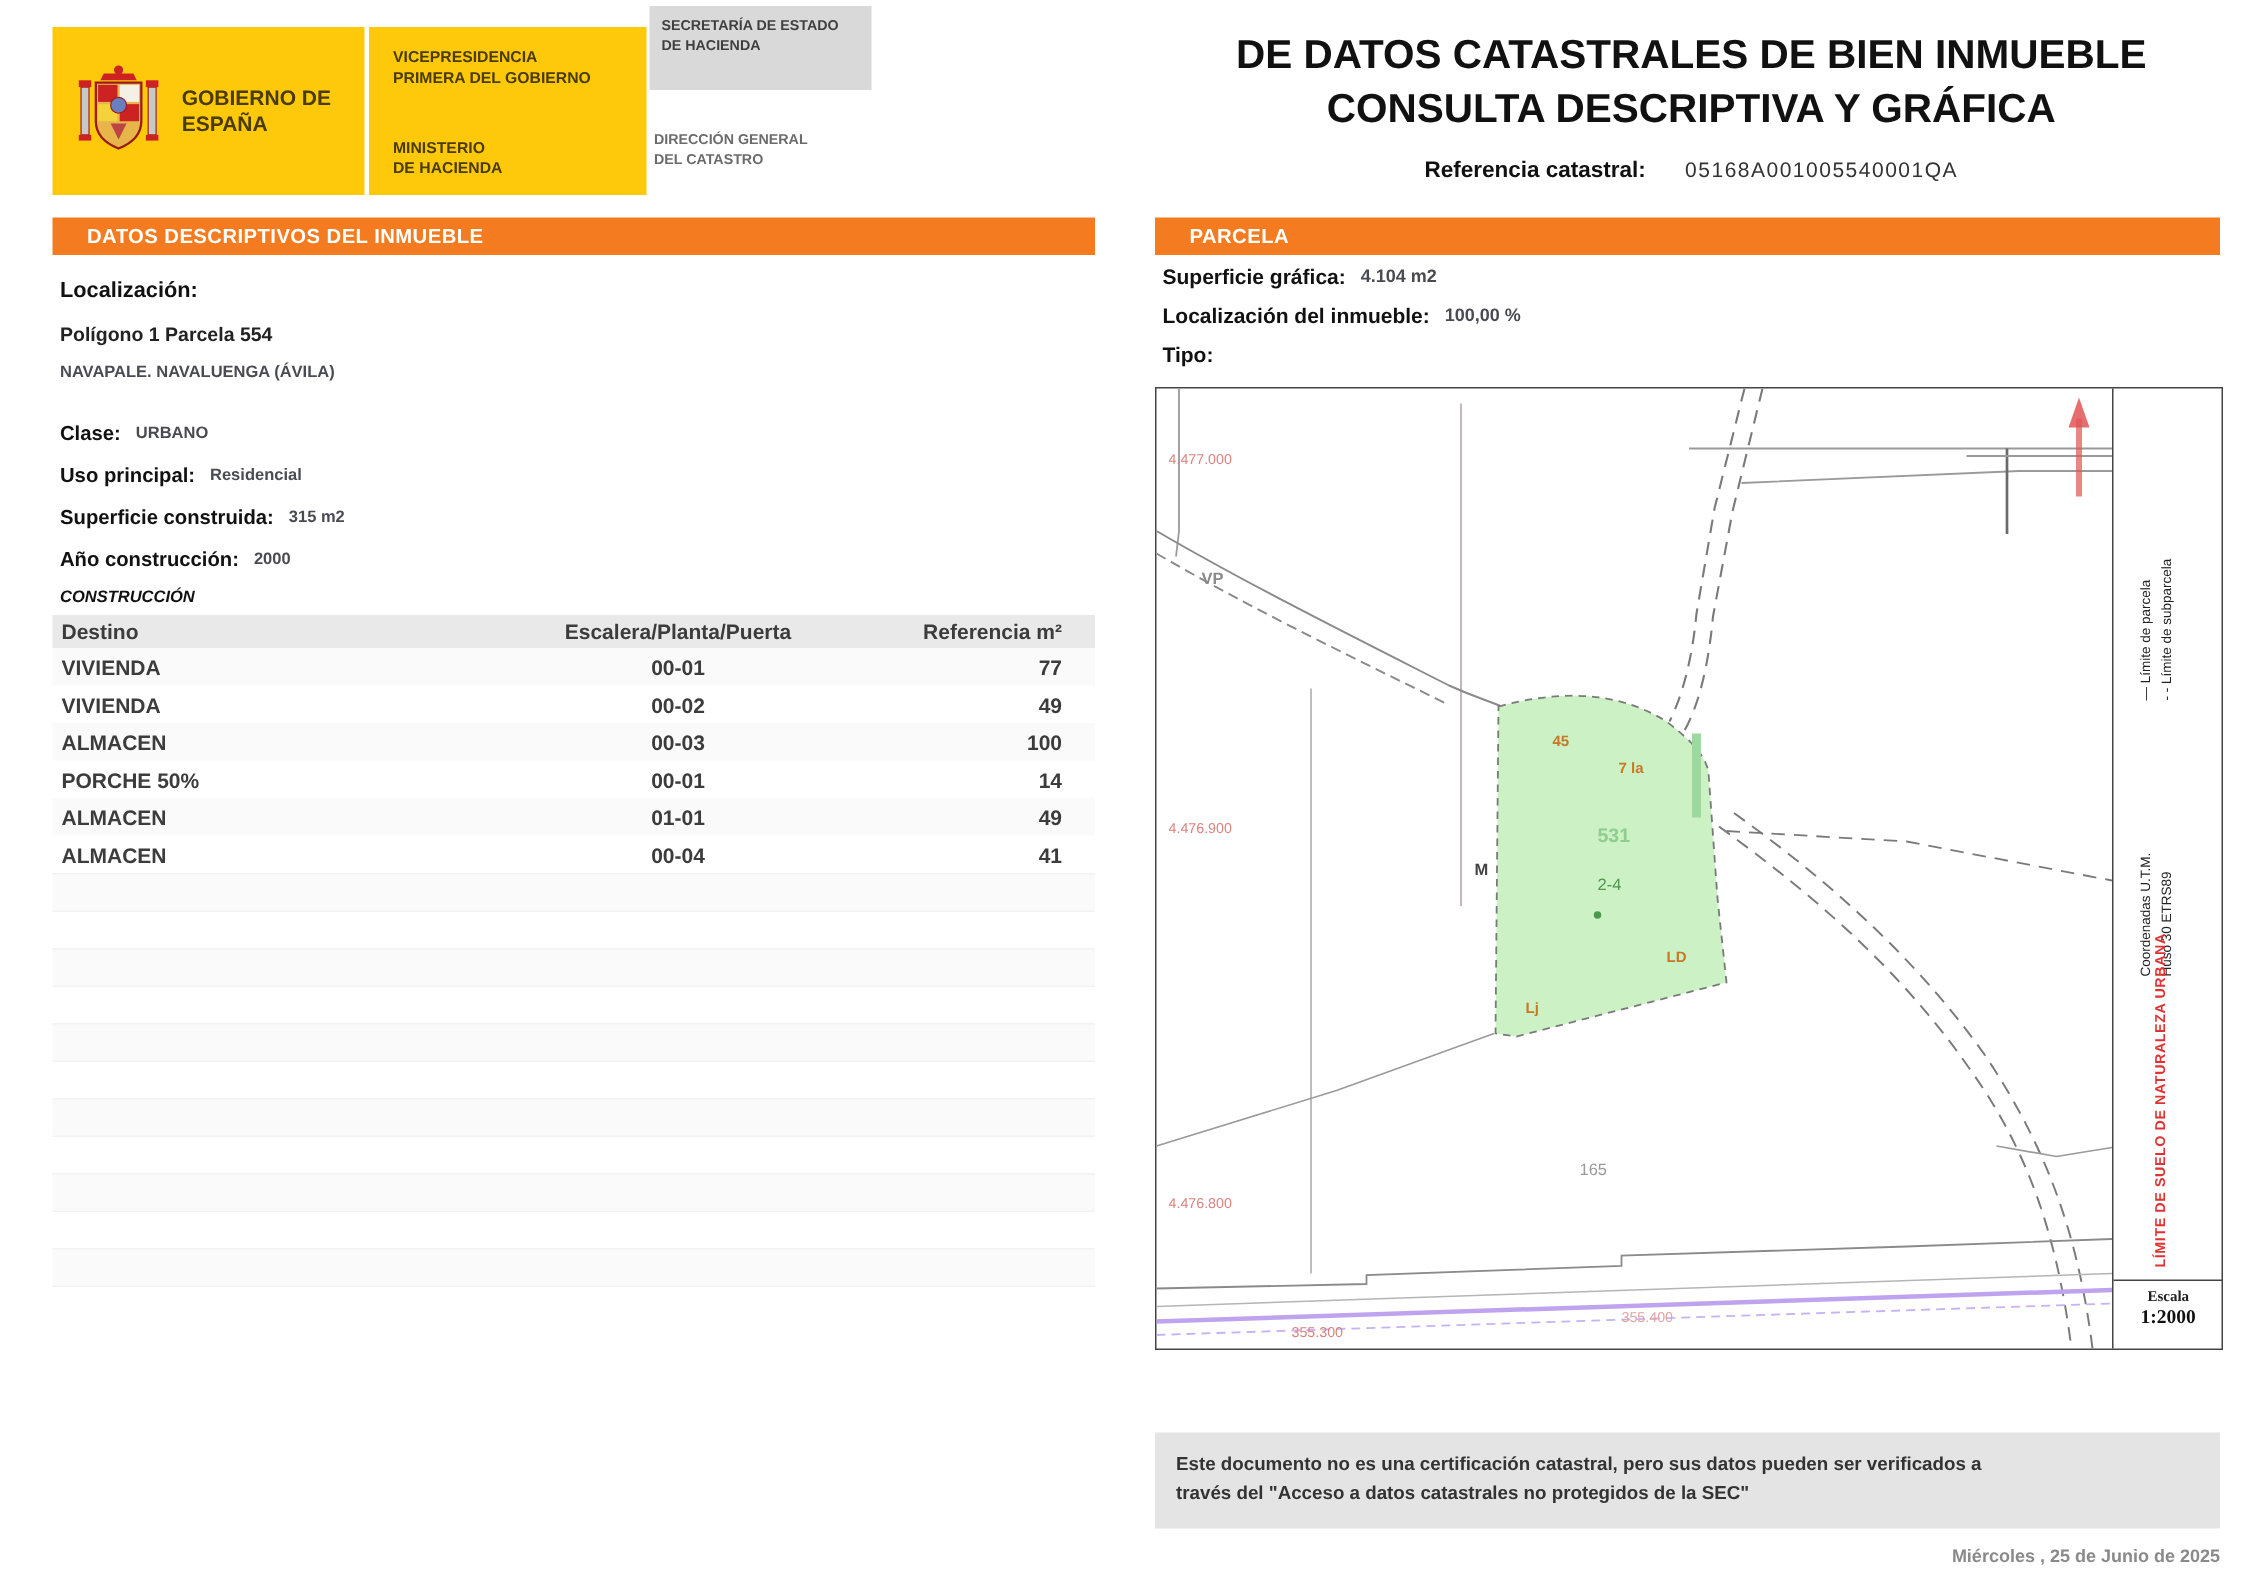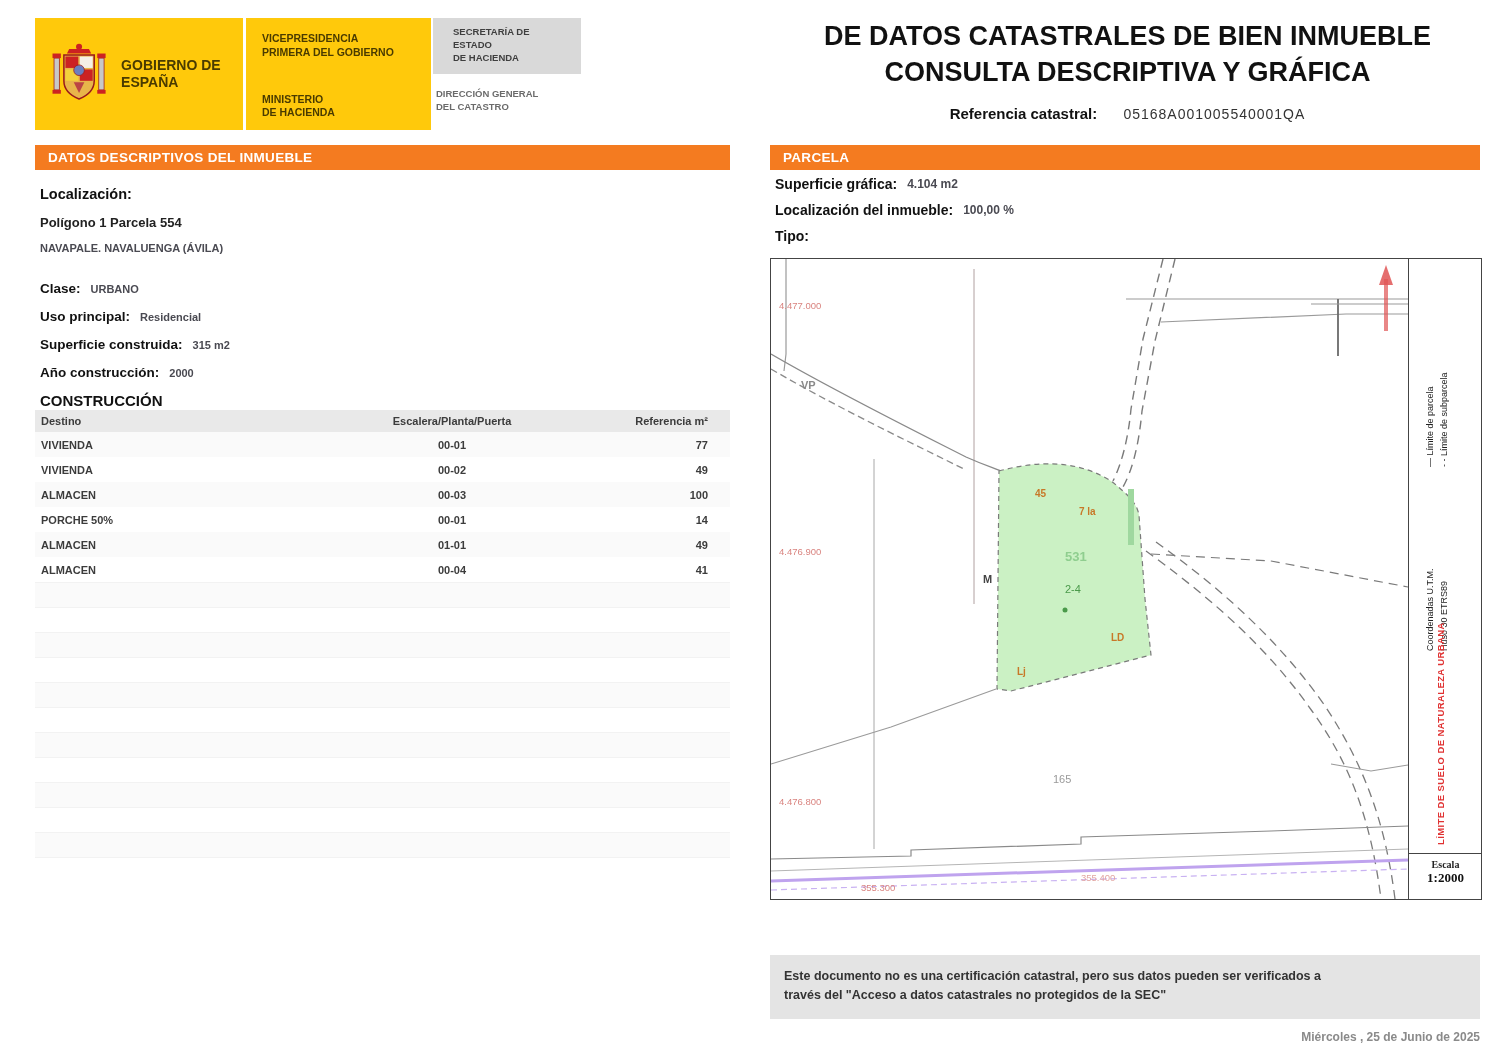--- a/index.html
+++ b/index.html
@@ -10,46 +10,46 @@
   .logo-block { position:absolute; left:35px; top:18px; width:396px; height:112px;
     background:#ffc90b; display:flex; }
   .coat-section { width:208px; display:flex; align-items:center; padding-left:16px; }
   .coat-svg { width:74px; height:86px; }
   .gov-name { margin-left:14px; font-weight:bold; font-size:14px; color:#4a3b00; line-height:1.25; }
   .logo-divider { width:3px; background:#ffffff; }
   .ministry-section { flex:1; padding:14px 10px 10px 16px; display:flex; flex-direction:column;
     justify-content:space-between; }
   .ministry-line { font-weight:bold; font-size:10.5px; color:#4a3b00; line-height:1.3;
     white-space:pre-line; }
-  .secretary-box { position:absolute; left:433px; top:18px; width:148px; height:56px;
-    background:#d9d9d9; padding:8px 20px; }
+  .secretary-box { position:absolute; left:433px; top:4px; width:148px; height:56px;
+    background:#d9d9d9; padding:8px 8px; }
   .secretary-text { font-weight:bold; font-size:9.5px; color:#3f3f3f; line-height:1.35; white-space:pre-line; }
   .direction-text { position:absolute; left:436px; top:88px; width:150px;
     font-weight:bold; font-size:9.5px; color:#6b6b6b; line-height:1.35; white-space:pre-line; }
 
   .title-block { position:absolute; left:775px; top:18px; width:705px; text-align:center; }
   .title-line { font-weight:bold; font-size:27px; color:#111; line-height:1.35; }
   .ref-line { margin-top:14px; font-size:15px; }
   .ref-label { font-weight:bold; color:#111; }
   .ref-value { margin-left:22px; color:#333; letter-spacing:1px; font-size:14px; }
 
   
   .banner { position:absolute; height:25px; background:#f47b20; color:#ffffff;
-    font-weight:bold; font-size:13.5px; line-height:25px; padding-left:13px; letter-spacing:.3px; }
+    font-weight:bold; font-size:13.5px; line-height:25px; padding-left:23px; letter-spacing:.3px; }
   .banner.left  { left:35px;  top:145px; width:695px; }
   .banner.right { left:770px; top:145px; width:710px; }
 
   
   .lp { position:absolute; left:40px; }
   .lbl { font-weight:bold; font-size:13.5px; color:#111; }
   .val { font-weight:bold; font-size:11px; color:#4a4a52; }
   .loc-title { top:186px; font-size:14.5px; }
   .field { display:flex; gap:10px; align-items:center; }
 
-  .ctable { position:absolute; left:35px; top:410px; width:695px; font-size:11px; }
+  .ctable { position:absolute; left:35px; top:410px; width:695px; font-size:14px; }
   .trow { display:grid; grid-template-columns:45% 30% 25%; height:25px; align-items:center; }
   .trow.head { background:#e9e9e9; font-weight:bold; color:#222; height:22px; }
   .trow:nth-child(even):not(.head) { background:#fafafa; }
   .c1 { padding-left:6px; font-weight:bold; color:#3c3c3c; }
   .c2 { text-align:center; font-weight:bold; color:#3c3c3c; }
   .c3 { text-align:right; padding-right:22px; font-weight:bold; color:#3c3c3c; }
   .trow.empty { border-top:1px solid #f2f2f2; }
 
   
   .rp { position:absolute; left:775px; }
@@ -143,21 +143,21 @@
   <span class="val">Residencial</span>
 </div>
 <div class="lp field" style="position:absolute; top:337px;">
   <span class="lbl">Superficie construida:</span>
   <span class="val">315 m2</span>
 </div>
 <div class="lp field" style="position:absolute; top:365px;">
   <span class="lbl">Año construcción:</span>
   <span class="val">2000</span>
 </div>
-<div class="lp lbl" style="position:absolute; top:392px; font-size:15px;">CONSTRUCCIÓN</div>
+<div class="lp lbl" style="position:absolute; top:392px; font-size:11px;font-style:italic;">CONSTRUCCIÓN</div>
 
 <div class="ctable">
   <div class="trow head">
     <div class="c1">Destino</div>
     <div class="c2">Escalera/Planta/Puerta</div>
     <div class="c3">Referencia m²</div>
   </div>
   <div class="trow">
     <div class="c1">VIVIENDA</div>
     <div class="c2">00-01</div>

